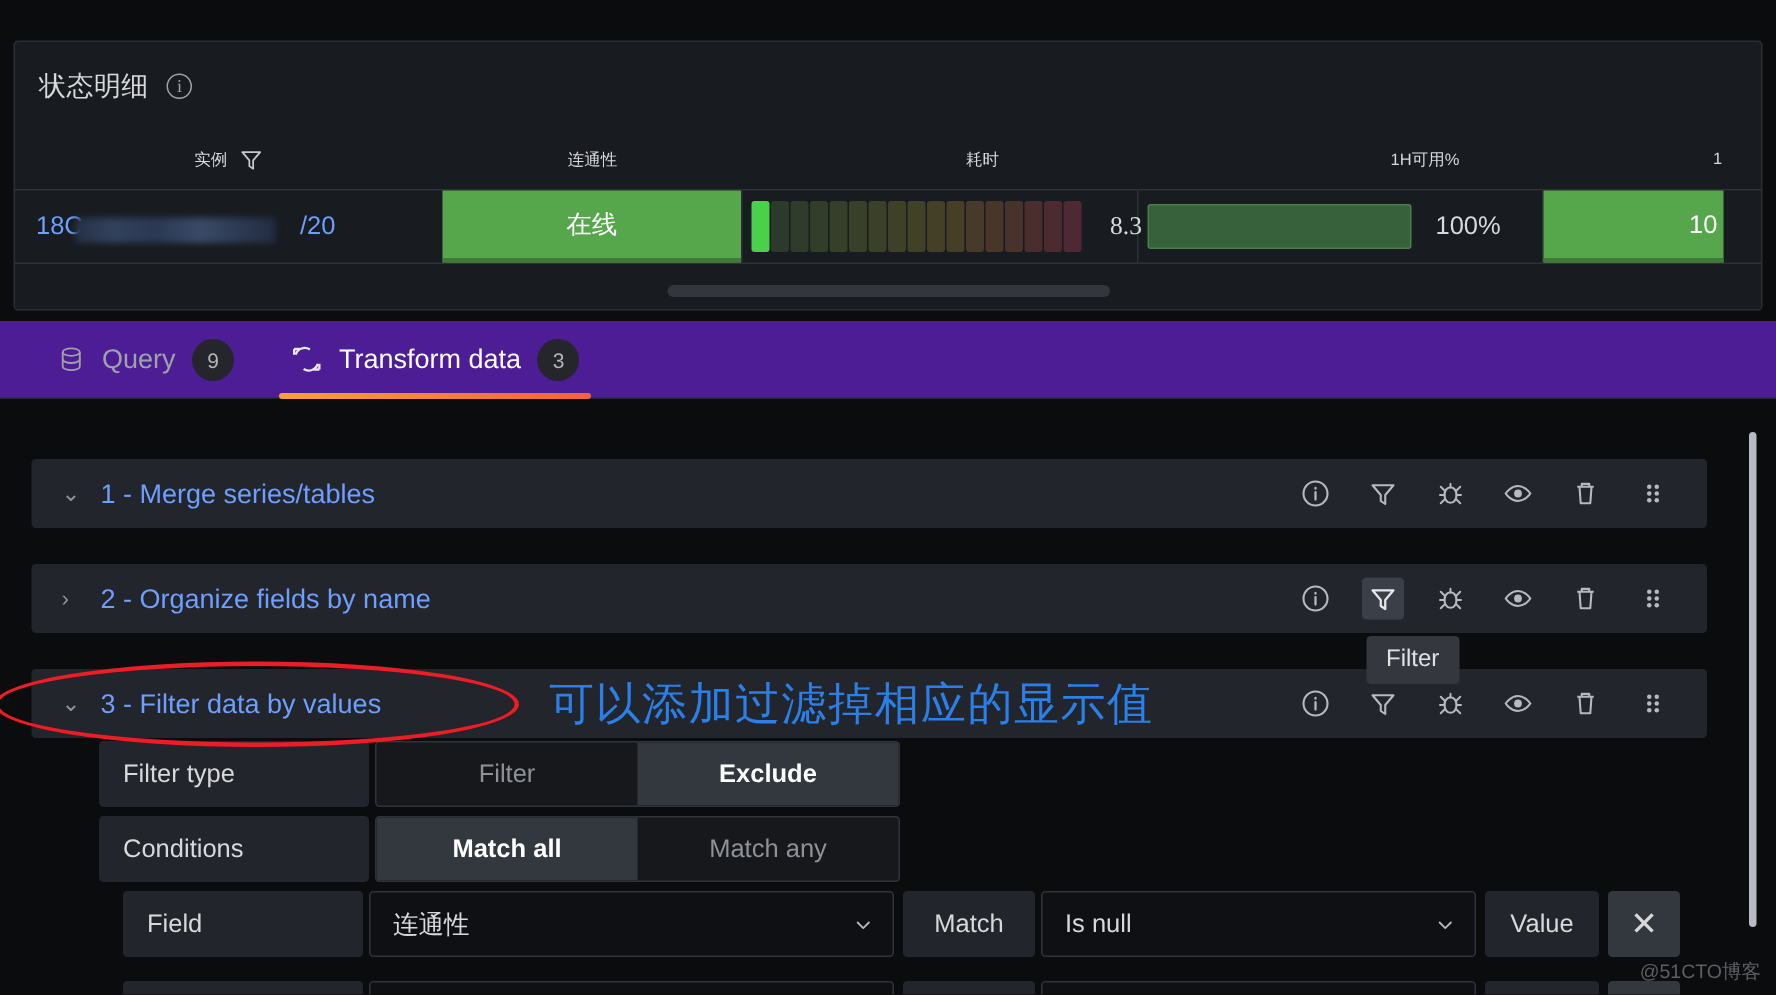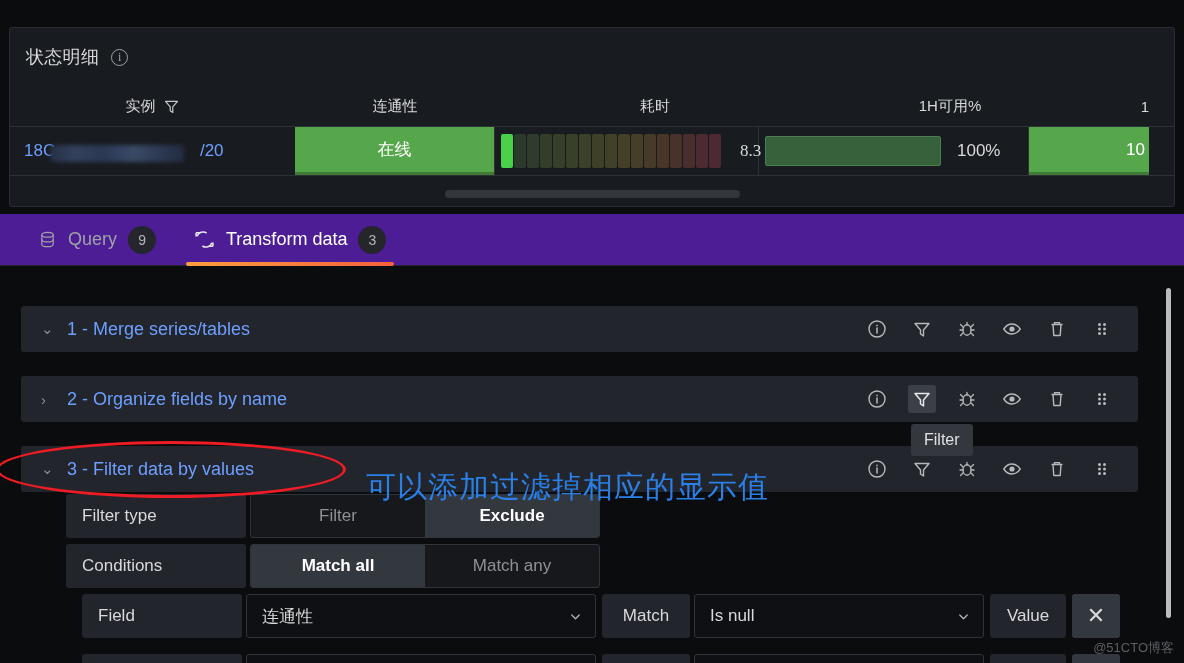--- a/index.html
+++ b/index.html
@@ -34,21 +34,21 @@
     border: 1.4px solid #9fa3a8;
     display: inline-flex; align-items: center; justify-content: center;
     color: #9fa3a8; font-size: 12px; line-height: 1;
     font-family: "Liberation Serif", serif;
   }
 
   
   .tbl { position: absolute; top: 58px; left: 0; right: 0; }
   .tbl-head {
     display: flex; height: 40px; align-items: center;
-    color: #d8d9da; font-size: 15px;
+    color: #d8d9da; font-size: 11px;
   }
   .th {
     display: flex; align-items: center; justify-content: center;
     gap: 7px; height: 100%;
     flex: 0 0 auto;
   }
   .th-instance { width: 285px; }
   .th-conn     { width: 200px; }
   .th-cost     { width: 320px; }
   .th-avail    { width: 270px; }
@@ -245,21 +245,20 @@
     width: 350px; height: 57px;
     border: 3px solid #ee1c25;
     border-radius: 50%;
     pointer-events: none; z-index: 30;
   }
   .annot-text {
     position: absolute; left: 366px; top: 449px;
     color: #2a7fe8; font-size: 30px; letter-spacing: 1px;
     z-index: 30; white-space: nowrap;
     font-family: "DejaVu Sans", sans-serif;
-    margin-top: 18px;
   }
   .watermark {
     position: absolute; right: 10px; bottom: 6px;
     color: #5c5f64; font-size: 13px; z-index: 50;
   }
 </style>
 </head>
 <body>
 
 <div class="panel">

